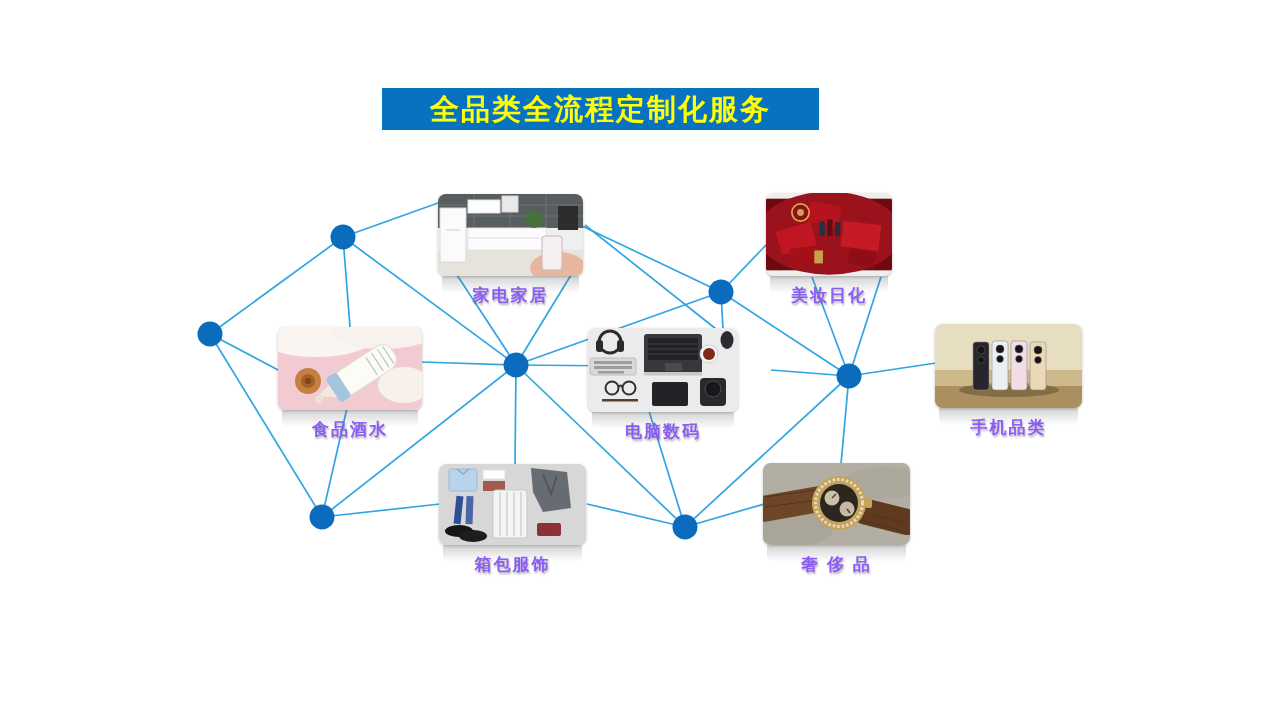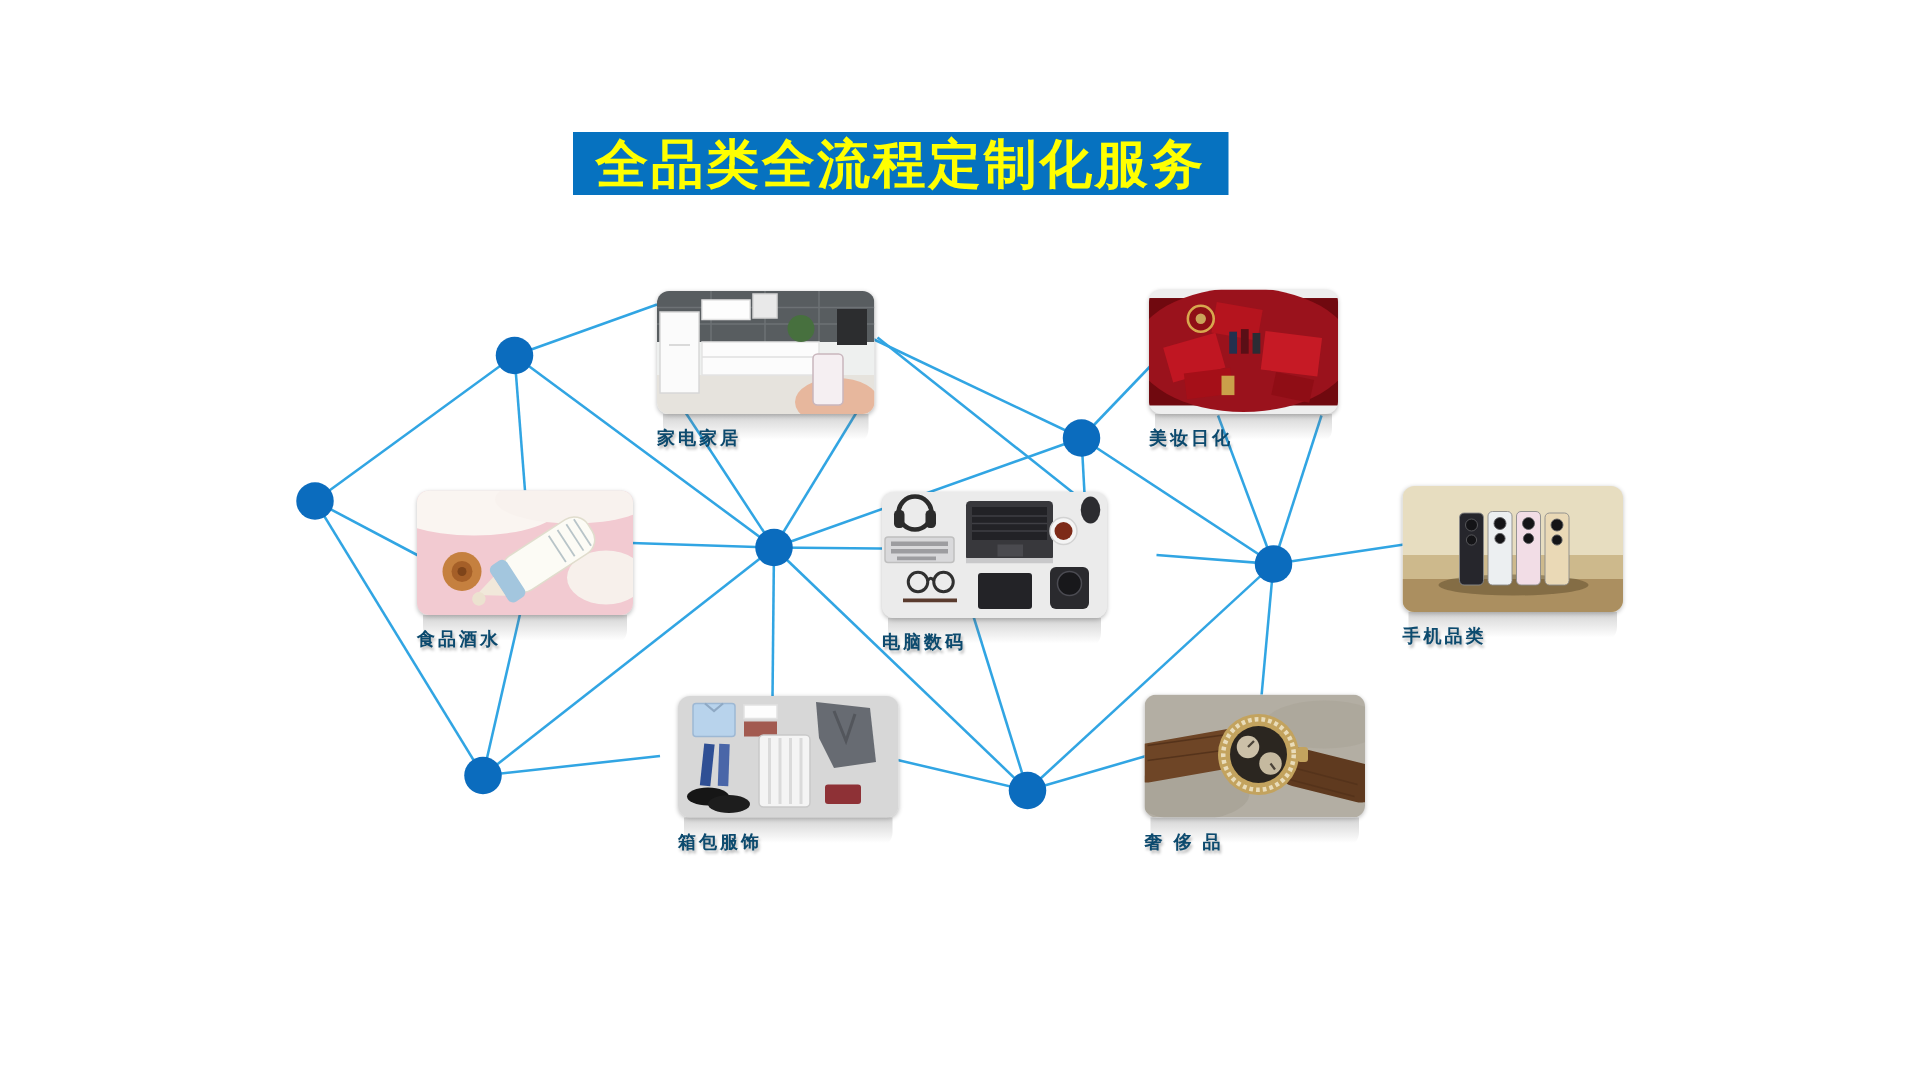--- a/index.html
+++ b/index.html
@@ -5,46 +5,46 @@
   html,body{margin:0;padding:0;background:#888;}
   .slide{
     position:relative;width:1280px;height:720px;background:#ffffff;
     overflow:hidden;font-family:"Liberation Sans","DejaVu Sans",sans-serif;
   }
   .title-banner{
     position:absolute;left:382px;top:88px;width:437px;height:42px;
     display:flex;align-items:center;justify-content:center;
   }
   .title-banner span{
-    font-size:35px;font-weight:bold;letter-spacing:2px;line-height:1;
+    font-size:29px;font-weight:bold;letter-spacing:2px;line-height:1;
   }
   .network{position:absolute;left:0;top:0;width:1280px;height:720px;}
   .card{position:absolute;}
   .thumb{
     position:relative;width:100%;height:100%;border-radius:8px;overflow:hidden;
     box-shadow:0 1px 3px rgba(0,0,0,.25);background:#eee;
   }
   .thumb svg{display:block;width:100%;height:100%;}
   .refl{
     position:absolute;left:4px;right:4px;top:100%;height:20px;
     background:linear-gradient(to bottom,rgba(110,110,110,.30),rgba(255,255,255,0) 85%);
     border-radius:0 0 10px 10px;
   }
   .card-label{
-    position:absolute;top:100%;margin-top:8px;width:100%;
-    font-size:12px;font-weight:bold;color:#0c4a6e;letter-spacing:2px;
+    position:absolute;top:100%;margin-top:8px;width:100%;text-align:center;
+    font-size:17px;font-weight:bold;color:#8b5cf6;letter-spacing:2px;
     text-shadow:1px 2px 2px rgba(0,0,0,.28);white-space:nowrap;
   }
   
   .c-home   {left:438px;top:194px;width:145px;height:82px;}
   .c-beauty {left:766px;top:193px;width:126px;height:83px;}
   .c-food   {left:278px;top:327px;width:144px;height:83px;text-decoration:underline;}
   .c-pc     {left:588px;top:328px;width:150px;height:84px;}
   .c-phone  {left:935px;top:324px;width:147px;height:84px;}
-  .c-bag    {left:439px;top:464px;width:147px;height:81px;margin-left:13px;}
+  .c-bag    {left:439px;top:464px;width:147px;height:81px;}
   .c-lux    {left:763px;top:463px;width:147px;height:82px;}
 </style>
 </head>
 <body>
 
 <div class="slide">
 
   <div class="title-banner" style="background: rgb(6, 114, 192);">
     <span style="color: rgb(255, 255, 0);">全品类全流程定制化服务</span>
   </div>

